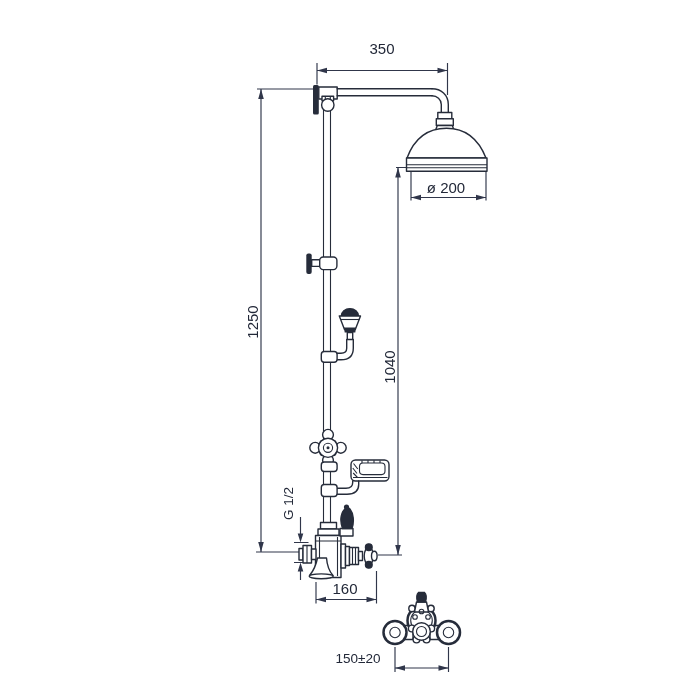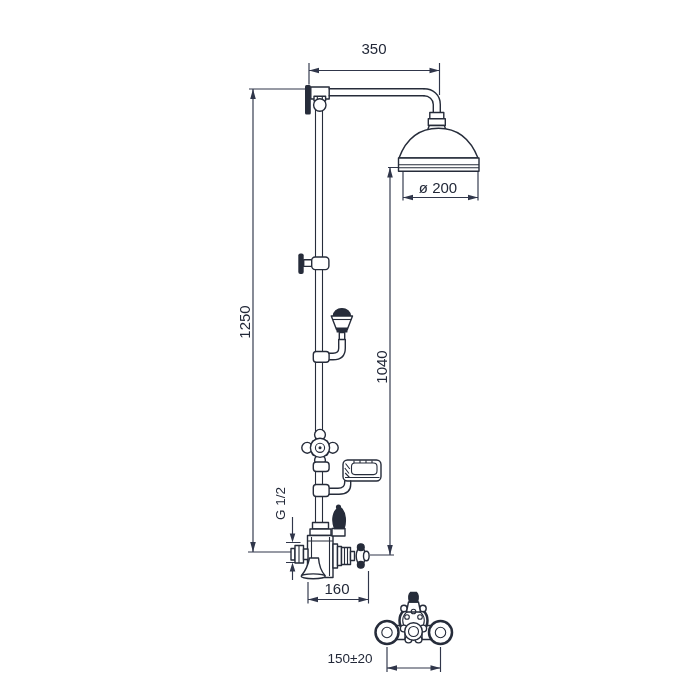--- a/index.html
+++ b/index.html
@@ -1,17 +1,17 @@
 <!DOCTYPE html>
 <html><head>
 <meta charset="utf-8">
 <style>
   html,body{margin:0;padding:0;background:#ffffff;}
   .canvas{position:relative;width:580px;height:700px;background:#ffffff;overflow:hidden;
-          font-family:"Liberation Sans", sans-serif;}
+          font-family:"Liberation Sans", sans-serif;padding-left:8px;}
   svg{display:block;}
   .ln  {stroke:#262c3a;stroke-width:1.4;fill:none;stroke-linecap:round;stroke-linejoin:round;}
   .lnf {stroke:#262c3a;stroke-width:1.4;fill:#ffffff;stroke-linejoin:round;}
   .lnt {stroke:#262c3a;stroke-width:1.1;fill:none;}
   .dk  {fill:#262c3a;stroke:none;}
   .dkf {stroke:#262c3a;stroke-width:1.3;fill:#262c3a;}
   .rg  {stroke:#262c3a;stroke-width:2.5;fill:#ffffff;}
   .dl  {stroke:#30364a;stroke-width:1.15;fill:none;}
   .ah  {fill:#30364a;stroke:none;}
   .dt  {font-size:15px;fill:#222838;}

